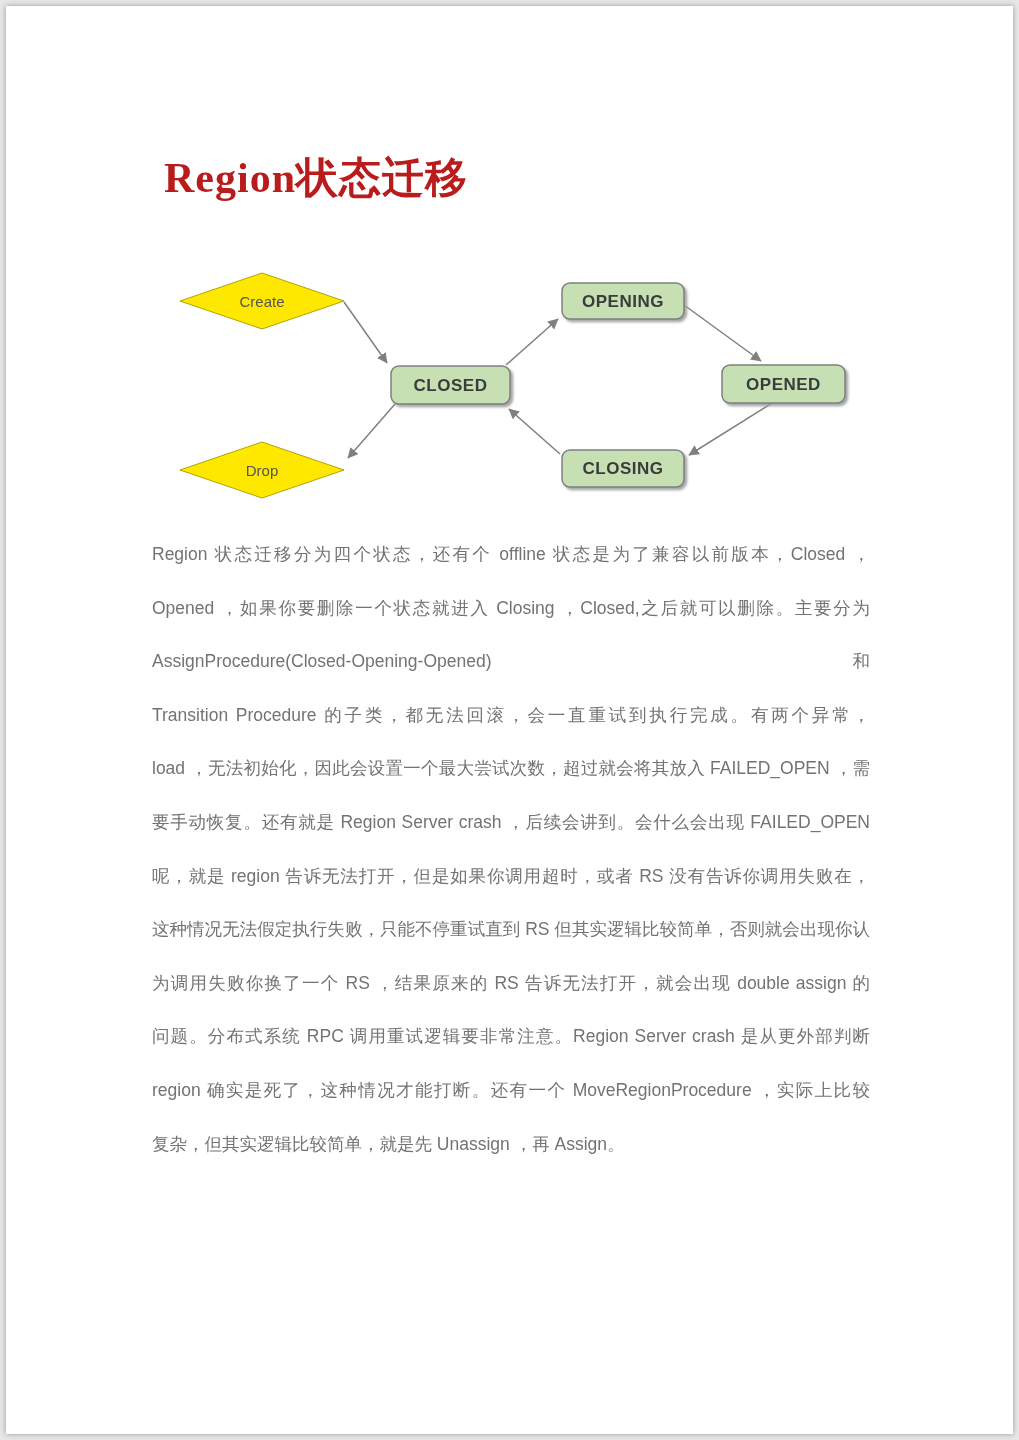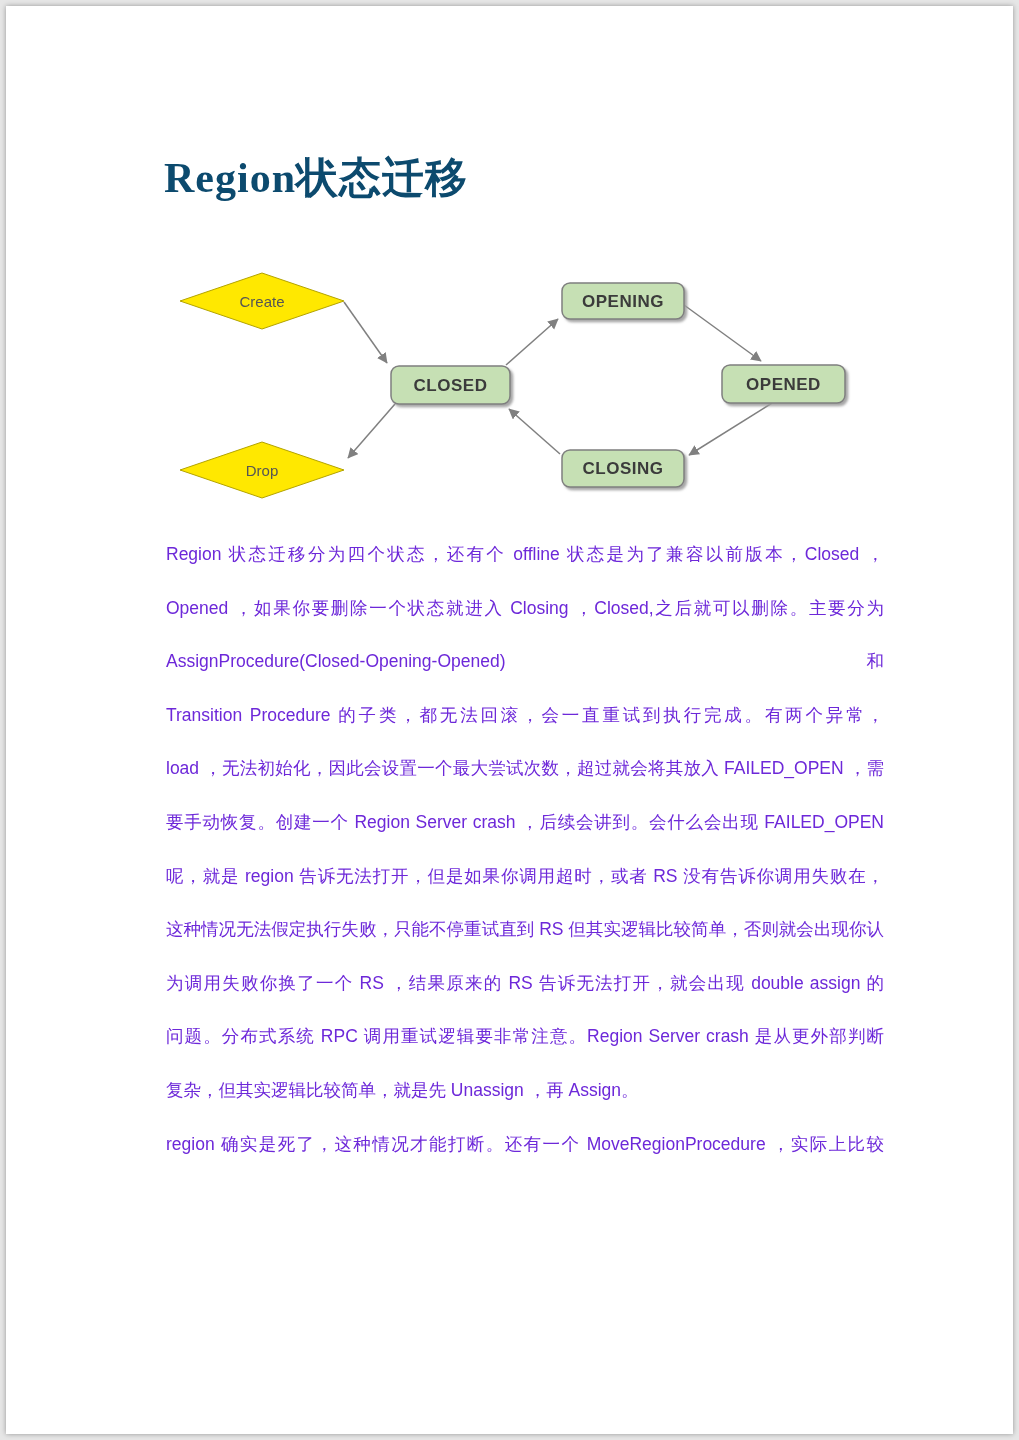--- a/index.html
+++ b/index.html
@@ -20,21 +20,21 @@
     box-shadow: 0 0 5px rgba(0,0,0,0.35);
     overflow: hidden;
   }
   .doc-title {
     position: absolute;
     left: 158px;
     top: 116px;
     font-family: "Liberation Serif", "DejaVu Serif", serif;
     font-weight: 700;
     font-size: 42px;
-    color: #0c4a6e;
+    color: #b91c1c;
     letter-spacing: 1px;
   }
   .diagram-svg {
     position: absolute;
     left: 160px;
     top: 252px;
     width: 700px;
     height: 252px;
   }
   .diamond {
@@ -58,24 +58,24 @@
     fill: #3b3b3b;
     letter-spacing: 0.5px;
   }
   .diamond-label {
     font-family: "Liberation Sans", "DejaVu Sans", sans-serif;
     font-size: 15px;
     fill: #555555;
   }
   .body-text {
     position: absolute;
-    left: 160px;
+    left: 146px;
     top: 522px;
     width: 718px;
-    color: #6d28d9;
+    color: #737373;
     font-size: 17.5px;
   }
   .bodyline {
     height: 53.6px;
     line-height: 53.6px;
     overflow: hidden;
     white-space: nowrap;
     text-align: justify;
     text-align-last: justify;
   }
@@ -125,22 +125,22 @@
     <rect class="state-rect" x="396" y="192" width="122" height="37" rx="8" ry="8" filter="url(#nodeShadow)" fill="#c6e0b4"></rect>
     <text class="state-label" x="457" y="210.5" text-anchor="middle" dominant-baseline="central">CLOSING</text>
   </svg>
 
   <div class="body-text">
     <div class="bodyline">Region 状态迁移分为四个状态，还有个 offline 状态是为了兼容以前版本，Closed ，</div>
     <div class="bodyline">Opened ，如果你要删除一个状态就进入 Closing ，Closed,之后就可以删除。主要分为</div>
     <div class="bodyline">AssignProcedure(Closed-Opening-Opened) 和</div>
     <div class="bodyline">Transition Procedure 的子类，都无法回滚，会一直重试到执行完成。有两个异常，</div>
     <div class="bodyline">load ，无法初始化，因此会设置一个最大尝试次数，超过就会将其放入 FAILED_OPEN ，需</div>
-    <div class="bodyline">要手动恢复。创建一个 Region Server crash ，后续会讲到。会什么会出现 FAILED_OPEN</div>
+    <div class="bodyline">要手动恢复。还有就是 Region Server crash ，后续会讲到。会什么会出现 FAILED_OPEN</div>
     <div class="bodyline">呢，就是 region 告诉无法打开，但是如果你调用超时，或者 RS 没有告诉你调用失败在，</div>
     <div class="bodyline">这种情况无法假定执行失败，只能不停重试直到 RS 但其实逻辑比较简单，否则就会出现你认</div>
     <div class="bodyline">为调用失败你换了一个 RS ，结果原来的 RS 告诉无法打开，就会出现 double assign 的</div>
     <div class="bodyline">问题。分布式系统 RPC 调用重试逻辑要非常注意。Region Server crash 是从更外部判断</div>
+    <div class="bodyline">region 确实是死了，这种情况才能打断。还有一个 MoveRegionProcedure ，实际上比较</div>
     <div class="bodyline last">复杂，但其实逻辑比较简单，就是先 Unassign ，再 Assign。</div>
-    <div class="bodyline">region 确实是死了，这种情况才能打断。还有一个 MoveRegionProcedure ，实际上比较</div>
   </div>
 
 </div>
 
 </body></html>

